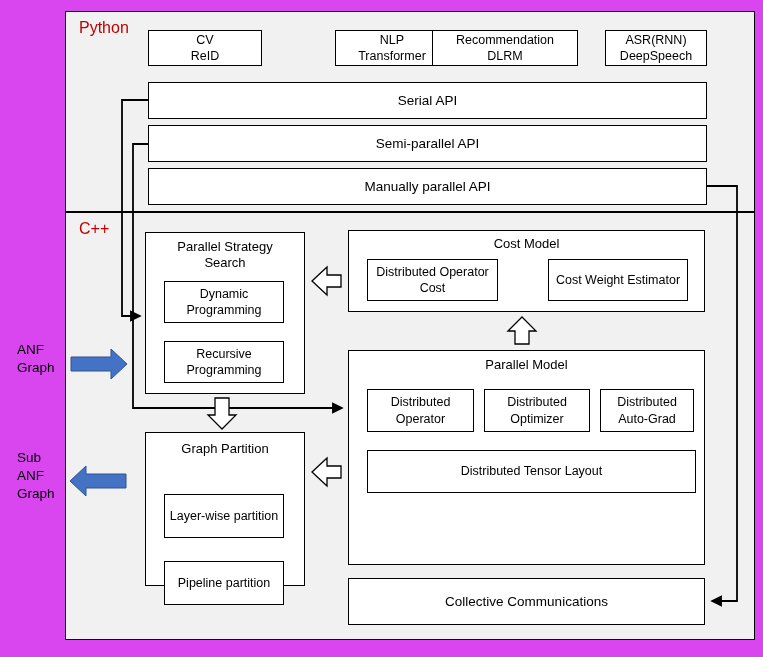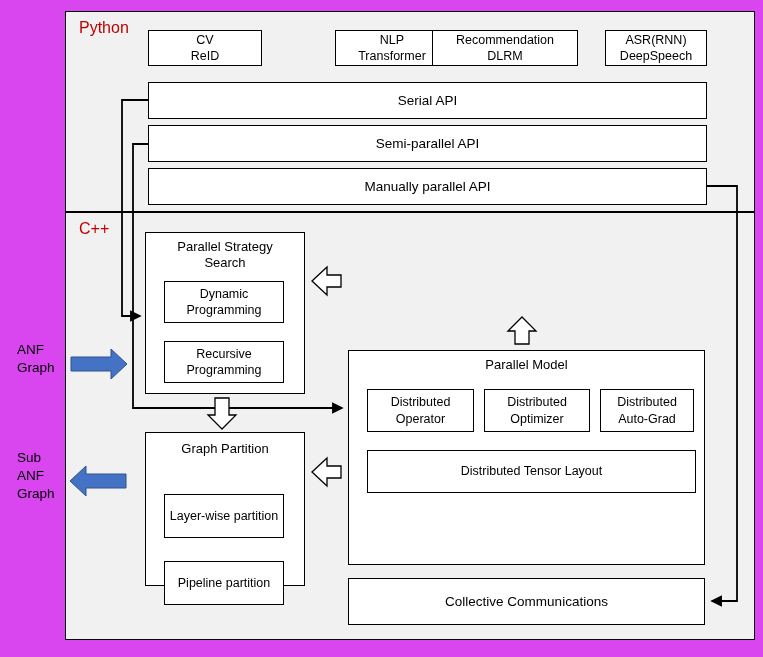--- a/index.html
+++ b/index.html
@@ -64,20 +64,29 @@
   <div class="box container-box" style="left:145px; top:232px; width:160px; height:162px;">
     <div class="container-title" style="top:6px; padding:0 14px;">Parallel Strategy Search</div>
     <div class="box" style="left:18px; top:48px; width:120px; height:42px;">
       <span>Dynamic Programming</span>
     </div>
     <div class="box" style="left:18px; top:108px; width:120px; height:42px;">
       <span>Recursive Programming</span>
     </div>
   </div>
 
+  <div class="box container-box" style="left:348px; top:230px; width:357px; height:82px;">
+    <div class="container-title" style="top:5px;">Cost Model</div>
+    <div class="box" style="left:18px; top:28px; width:131px; height:42px;">
+      <span>Distributed Operator Cost</span>
+    </div>
+    <div class="box" style="left:199px; top:28px; width:140px; height:42px;">
+      <span>Cost Weight Estimator</span>
+    </div>
+  </div>
 
   <div class="box container-box" style="left:348px; top:350px; width:357px; height:215px;padding-left:24px;">
     <div class="container-title" style="top:6px;">Parallel Model</div>
     <div class="box" style="left:18px; top:38px; width:107px; height:43px;">
       <span>Distributed Operator</span>
     </div>
     <div class="box" style="left:135px; top:38px; width:106px; height:43px;">
       <span>Distributed Optimizer</span>
     </div>
     <div class="box" style="left:251px; top:38px; width:94px; height:43px;">

